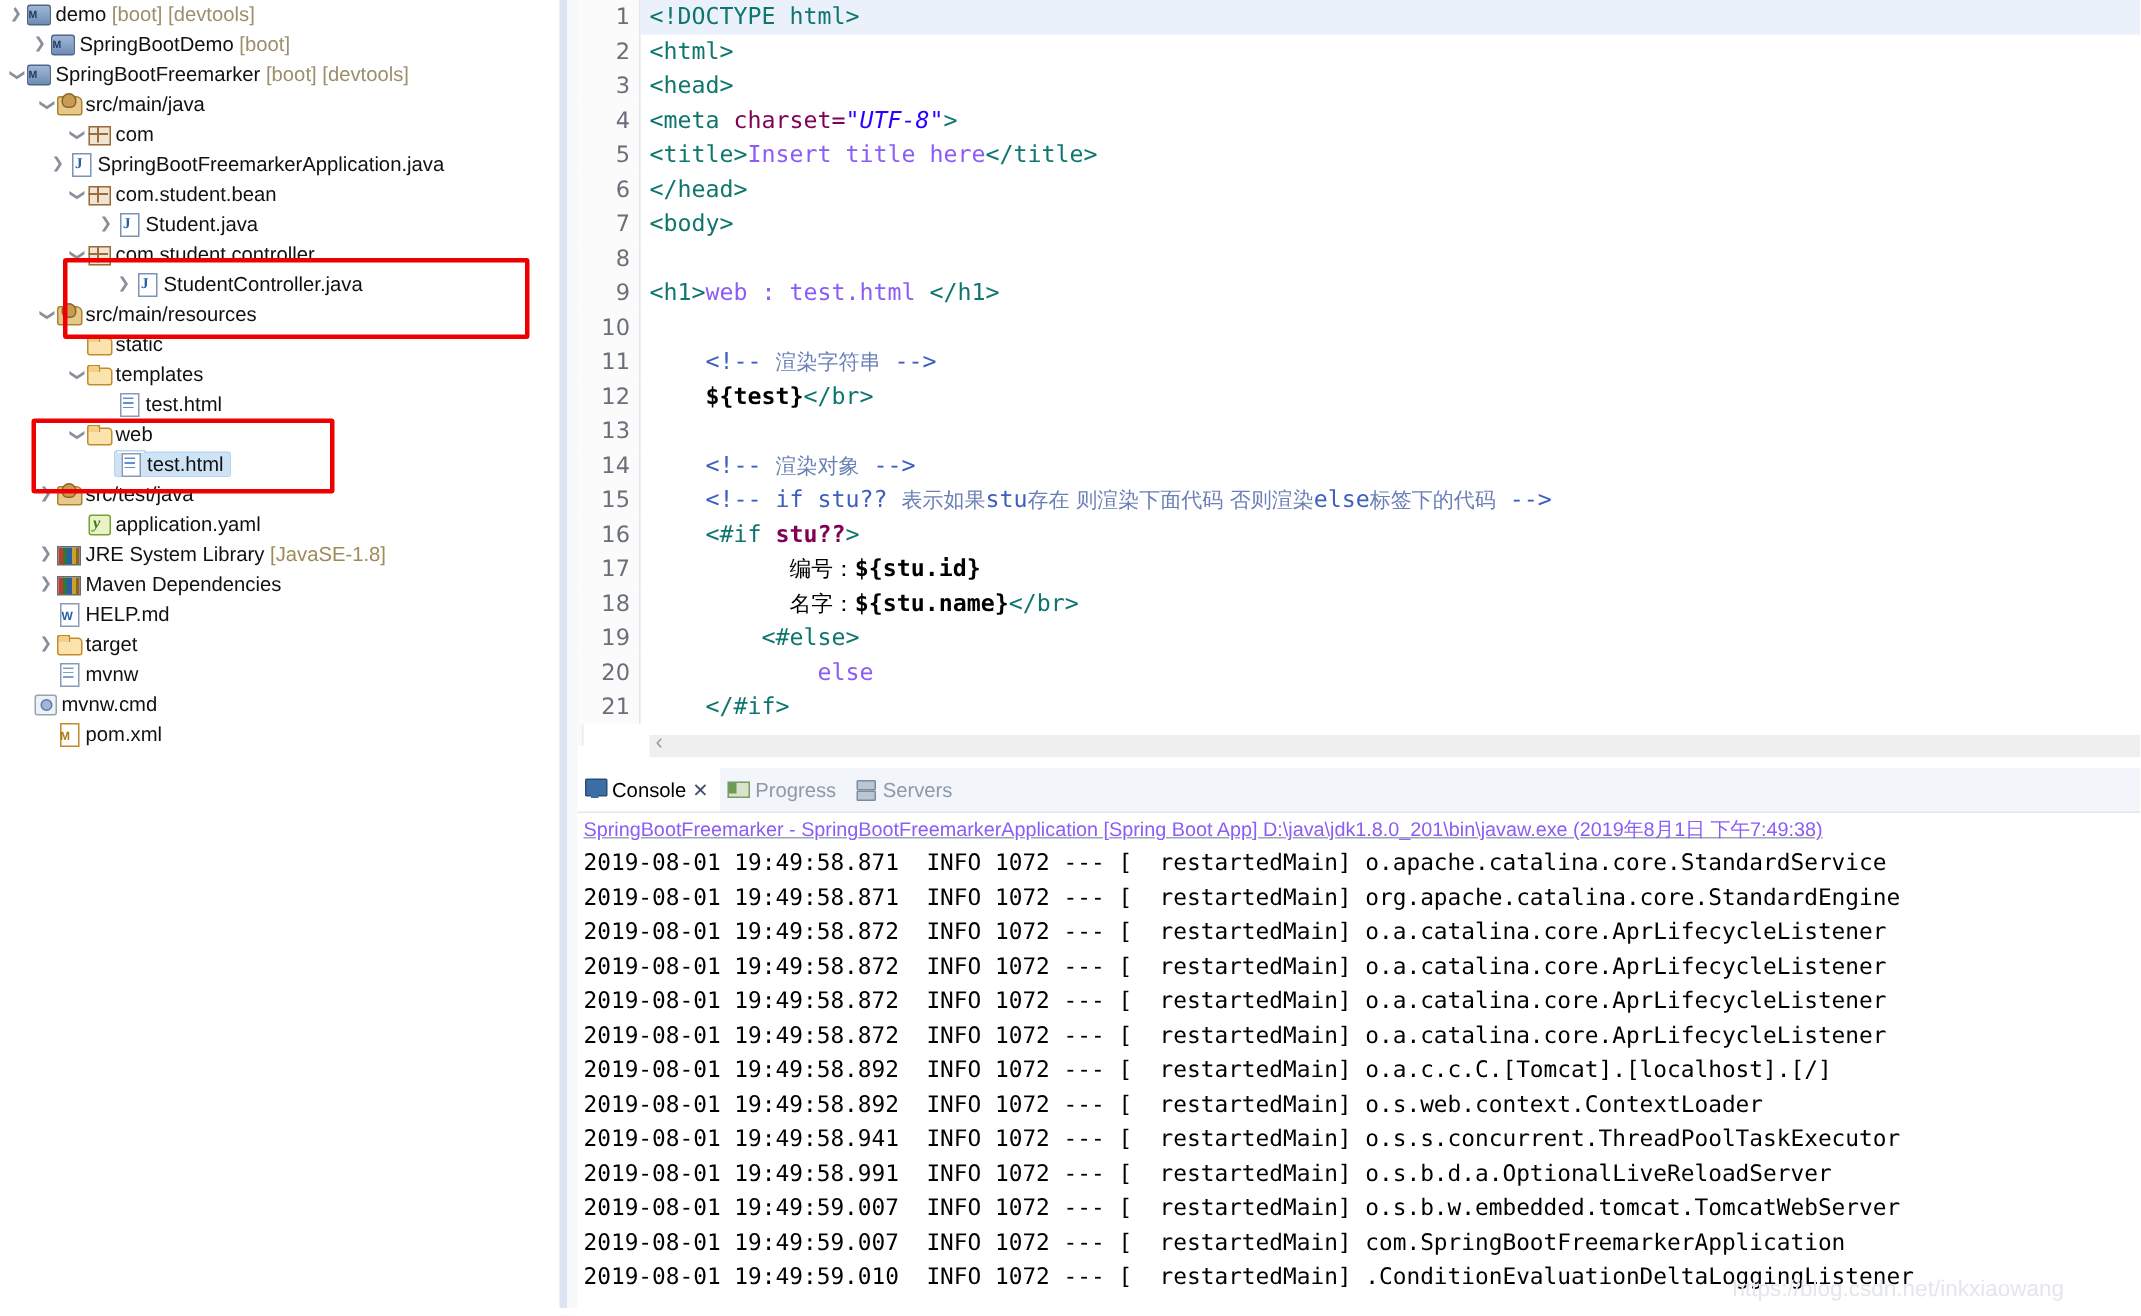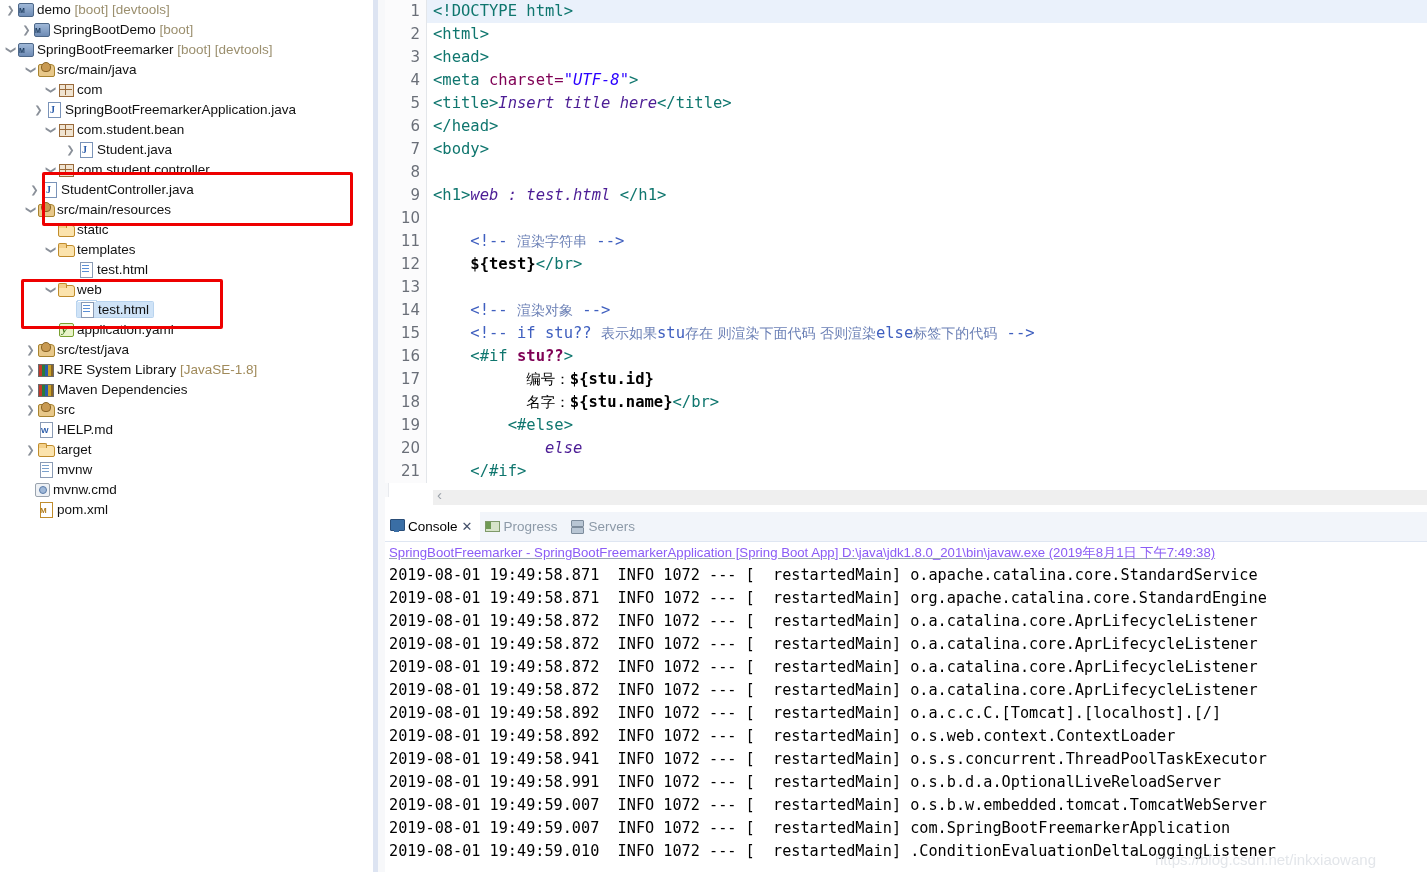--- a/index.html
+++ b/index.html
@@ -235,21 +235,21 @@
     color: #6a6f78;
     font-family: "DejaVu Sans", sans-serif;
     font-size: 15px;
     background: #fbfbfc;
     border-right: 1px solid #e3e6ea;
     margin-right: 6px;
     vertical-align: top;
     box-sizing: border-box;
   }
   .tag     { color: #0f766e; }
-  .txt     { color: #4c1d95; font-style: italic; }
+  .txt     { color: #8b5cf6; }
   .attr    { color: #7f0055; }
   .attrv   { color: #2a00ff; font-style: italic; }
   .cmt     { color: #3f5fbf; }
   .cmtzh   { color: #6a7fb5; font-family:"DejaVu Sans",sans-serif; font-size:14px; }
   .ftl     { color: #7f0055; font-weight: bold; }
   .expr    { color: #000000; font-weight: bold; }
   .zh      { color:#000000; font-family:"DejaVu Sans",sans-serif; font-size:14.5px; }
 
   #code-highlight {
     position: absolute;
@@ -385,36 +385,35 @@
     <div id="tree-container">
         <div class="tree-row" style="padding-left: 4px;"><span class="tw" style="display: inline-block;">❯</span><span><span class="ico ic-prj"></span><span class="lbl">demo</span><span class="lbl dim"> [boot] [devtools]</span></span></div>
         <div class="tree-row" style="padding-left: 20px;"><span class="tw" style="display: inline-block;">❯</span><span><span class="ico ic-prj"></span><span class="lbl">SpringBootDemo</span><span class="lbl dim"> [boot]</span></span></div>
         <div class="tree-row" style="padding-left: 4px;"><span class="tw" style="transform: rotate(90deg); display: inline-block;">❯</span><span><span class="ico ic-prj"></span><span class="lbl">SpringBootFreemarker</span><span class="lbl dim"> [boot] [devtools]</span></span></div>
         <div class="tree-row" style="padding-left: 24px;"><span class="tw" style="transform: rotate(90deg); display: inline-block;">❯</span><span><span class="ico ic-srcfolder"></span><span class="lbl">src/main/java</span></span></div>
         <div class="tree-row" style="padding-left: 44px;"><span class="tw" style="transform: rotate(90deg); display: inline-block;">❯</span><span><span class="ico ic-pkg"></span><span class="lbl">com</span></span></div>
         <div class="tree-row" style="padding-left: 32px;"><span class="tw" style="display: inline-block;">❯</span><span><span class="ico ic-java"></span><span class="lbl">SpringBootFreemarkerApplication.java</span></span></div>
         <div class="tree-row" style="padding-left: 44px;"><span class="tw" style="transform: rotate(90deg); display: inline-block;">❯</span><span><span class="ico ic-pkg"></span><span class="lbl">com.student.bean</span></span></div>
         <div class="tree-row" style="padding-left: 64px;"><span class="tw" style="display: inline-block;">❯</span><span><span class="ico ic-java"></span><span class="lbl">Student.java</span></span></div>
         <div class="tree-row" style="padding-left: 44px;"><span class="tw" style="transform: rotate(90deg); display: inline-block;">❯</span><span><span class="ico ic-pkg"></span><span class="lbl">com.student.controller</span></span></div>
-        <div class="tree-row" style="padding-left: 28px;"><span class="tw" style="display: inline-block;">❯</span><span><span class="ico ic-java"></span><span class="lbl">StudentController.java</span></span></div>
+        <div class="tree-row" style="padding-left: 28px; margin-left: 48px;"><span class="tw" style="display: inline-block;">❯</span><span><span class="ico ic-java"></span><span class="lbl">StudentController.java</span></span></div>
         <div class="tree-row" style="padding-left: 24px;"><span class="tw" style="transform: rotate(90deg); display: inline-block;">❯</span><span><span class="ico ic-srcfolder"></span><span class="lbl">src/main/resources</span></span></div>
         <div class="tree-row" style="padding-left: 44px;"><span class="tw none" style="display: inline-block;">&nbsp;</span><span><span class="ico ic-folder"></span><span class="lbl">static</span></span></div>
         <div class="tree-row" style="padding-left: 44px;"><span class="tw" style="transform: rotate(90deg); display: inline-block;">❯</span><span><span class="ico ic-folder"></span><span class="lbl">templates</span></span></div>
         <div class="tree-row" style="padding-left: 64px;"><span class="tw none" style="display: inline-block;">&nbsp;</span><span><span class="ico ic-html"></span><span class="lbl">test.html</span></span></div>
         <div class="tree-row" style="padding-left: 44px;"><span class="tw" style="transform: rotate(90deg); display: inline-block;">❯</span><span><span class="ico ic-folder"></span><span class="lbl">web</span></span></div>
         <div class="tree-row" style="padding-left: 64px;"><span class="tw none" style="display: inline-block;">&nbsp;</span><span class="sel"><span class="ico ic-html"></span><span class="lbl">test.html</span></span></div>
+        <div class="tree-row" style="padding-left: 24px;"><span class="tw" style="display: inline-block;">❯</span><span><span class="ico ic-srcfolder"></span><span class="lbl">src/test/java</span></span></div>
         <div class="tree-row" style="padding-left: 44px;"><span class="tw none" style="display: inline-block;">&nbsp;</span><span><span class="ico ic-yaml"></span><span class="lbl">application.yaml</span></span></div>
-        <div class="tree-row" style="padding-left: 24px;"><span class="tw" style="display: inline-block;">❯</span><span><span class="ico ic-srcfolder"></span><span class="lbl">src/test/java</span></span></div>
         <div class="tree-row" style="padding-left: 24px;"><span class="tw" style="display: inline-block;">❯</span><span><span class="ico ic-lib"></span><span class="lbl">JRE System Library</span><span class="lbl jre-dim"> [JavaSE-1.8]</span></span></div>
         <div class="tree-row" style="padding-left: 24px;"><span class="tw" style="display: inline-block;">❯</span><span><span class="ico ic-lib"></span><span class="lbl">Maven Dependencies</span></span></div>
-        <div class="tree-row" style="padding-left: 24px;"><span class="tw" style="display: inline-block;">❯</span><span><span class="ico ic-srcfolder"></span><span class="lbl">src</span></span></div>
         <div class="tree-row" style="padding-left: 24px;"><span class="tw none" style="display: inline-block;">&nbsp;</span><span><span class="ico ic-md"></span><span class="lbl">HELP.md</span></span></div>
         <div class="tree-row" style="padding-left: 24px;"><span class="tw" style="display: inline-block;">❯</span><span><span class="ico ic-folder"></span><span class="lbl">target</span></span></div>
         <div class="tree-row" style="padding-left: 24px;"><span class="tw none" style="display: inline-block;">&nbsp;</span><span><span class="ico ic-file"></span><span class="lbl">mvnw</span></span></div>
-        <div class="tree-row" style="padding-left: 20px;"><span class="tw none" style="display: inline-block;">&nbsp;</span><span><span class="ico ic-cmd"></span><span class="lbl">mvnw.cmd</span></span></div>
+        <div class="tree-row" style="padding-left: 8px;"><span class="tw none" style="display: inline-block;">&nbsp;</span><span><span class="ico ic-cmd"></span><span class="lbl">mvnw.cmd</span></span></div>
         <div class="tree-row" style="padding-left: 24px;"><span class="tw none" style="display: inline-block;">&nbsp;</span><span><span class="ico ic-xml"></span><span class="lbl">pom.xml</span></span></div>
       </div>
   </div>
   <div id="tree-highlight"></div>
   <div id="explorer-scrollbar"></div>
   <div id="explorer-edge"></div>
   <div id="explorer-tabcap"></div>
 
   <div id="editor-area">
     <div id="gutter-line"></div>

